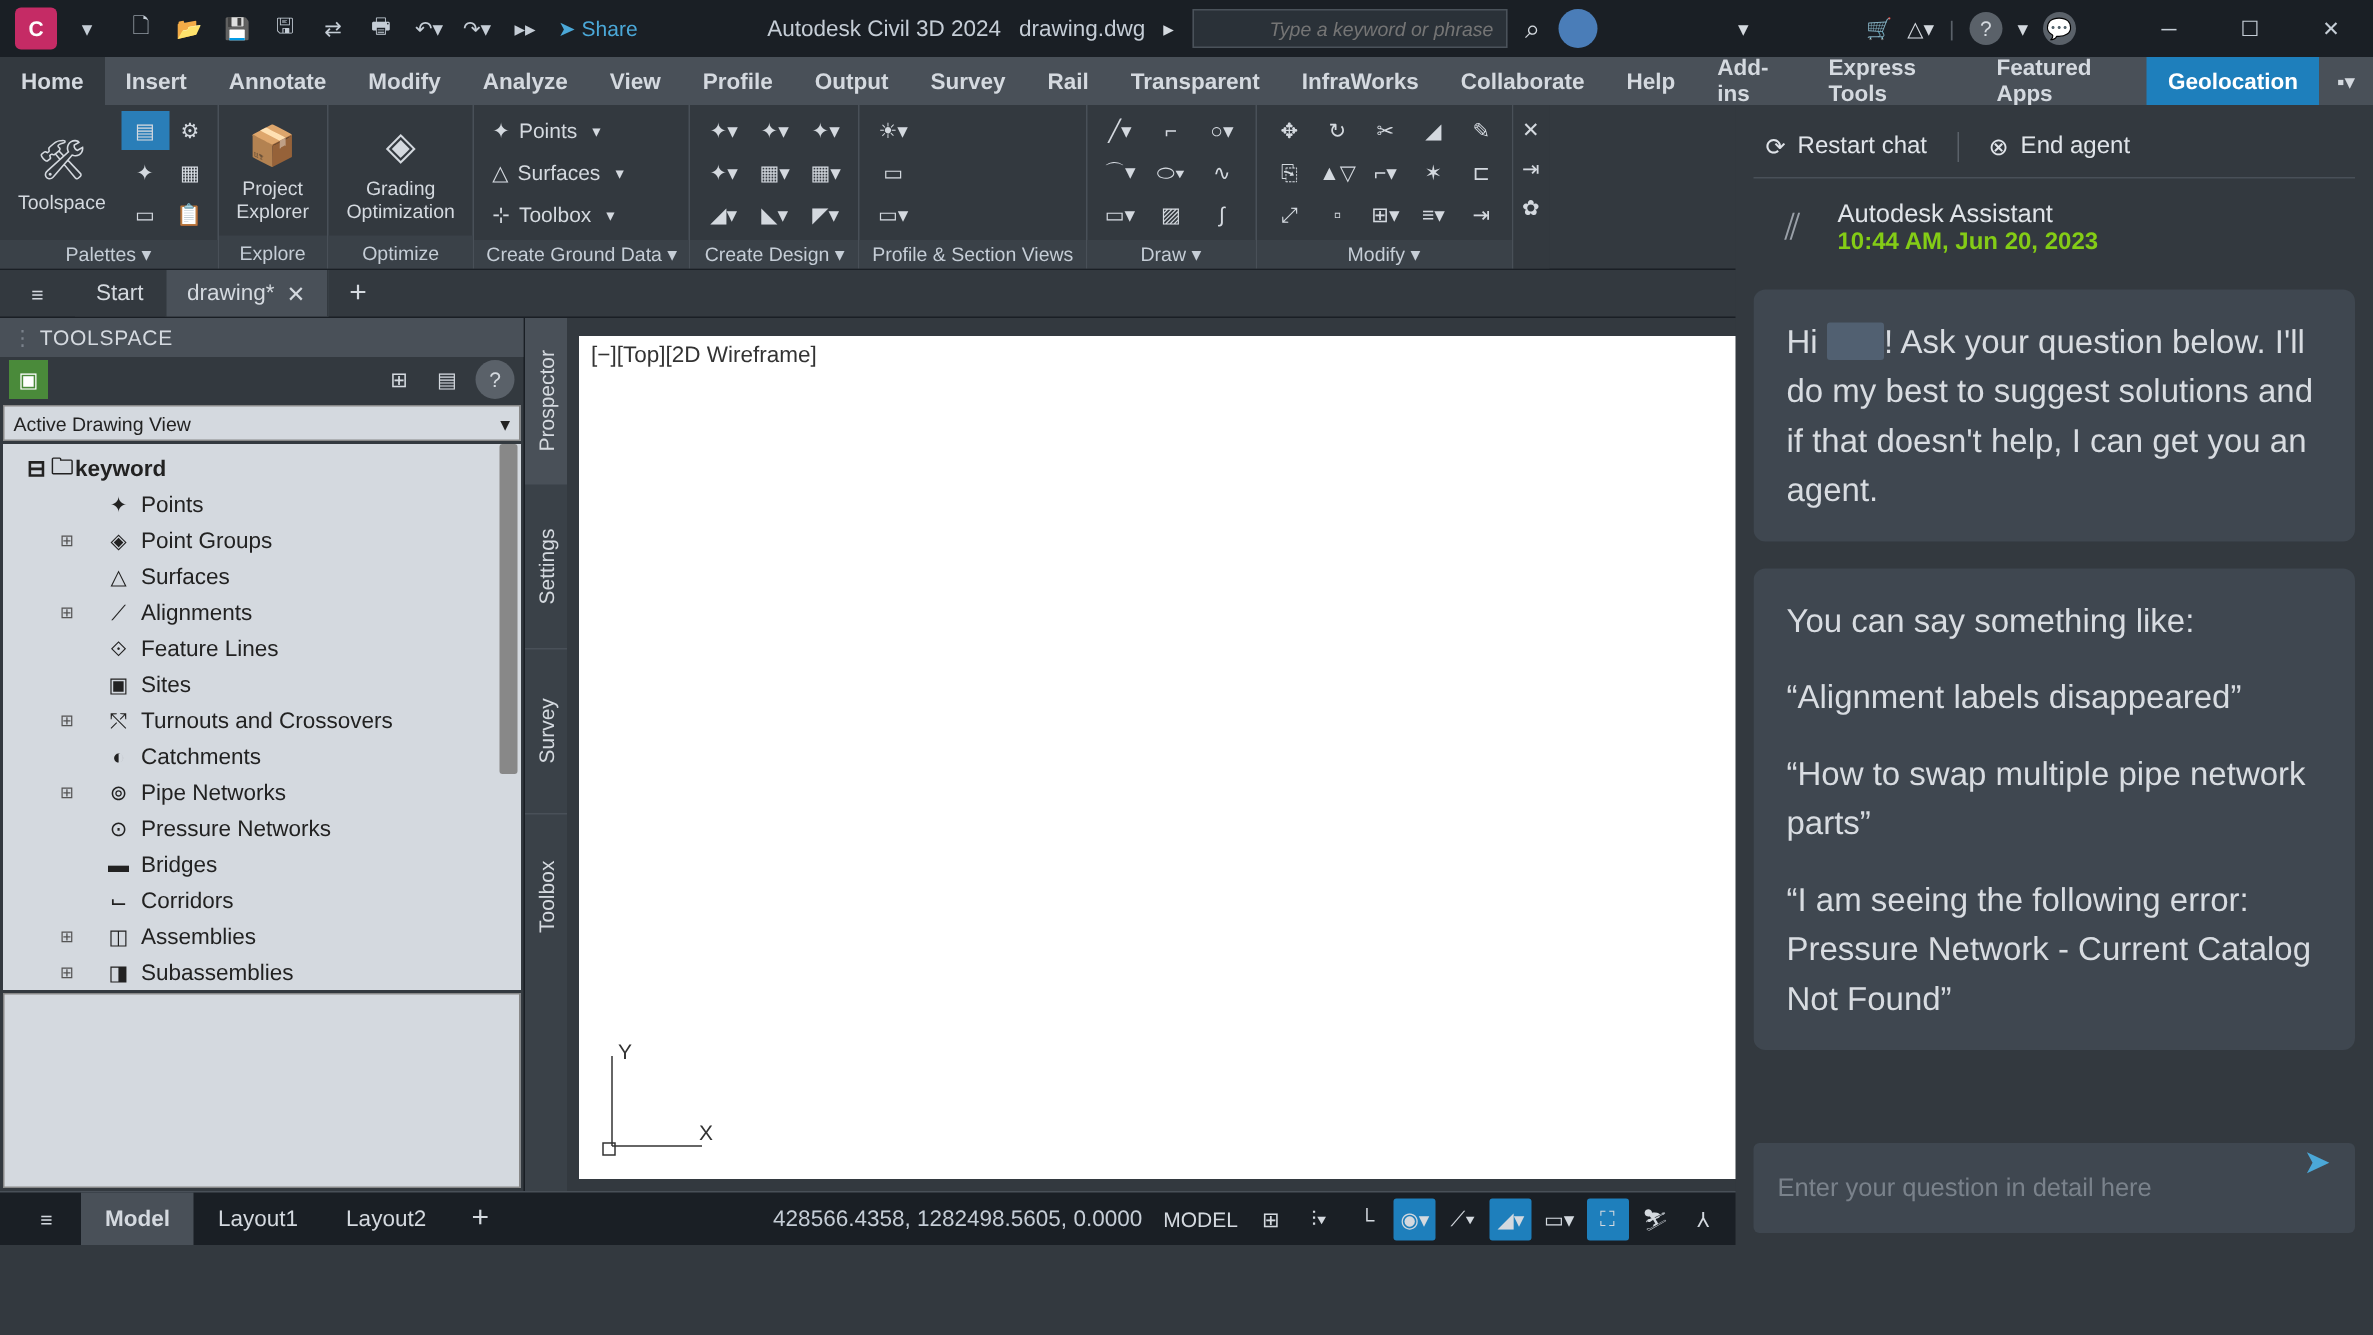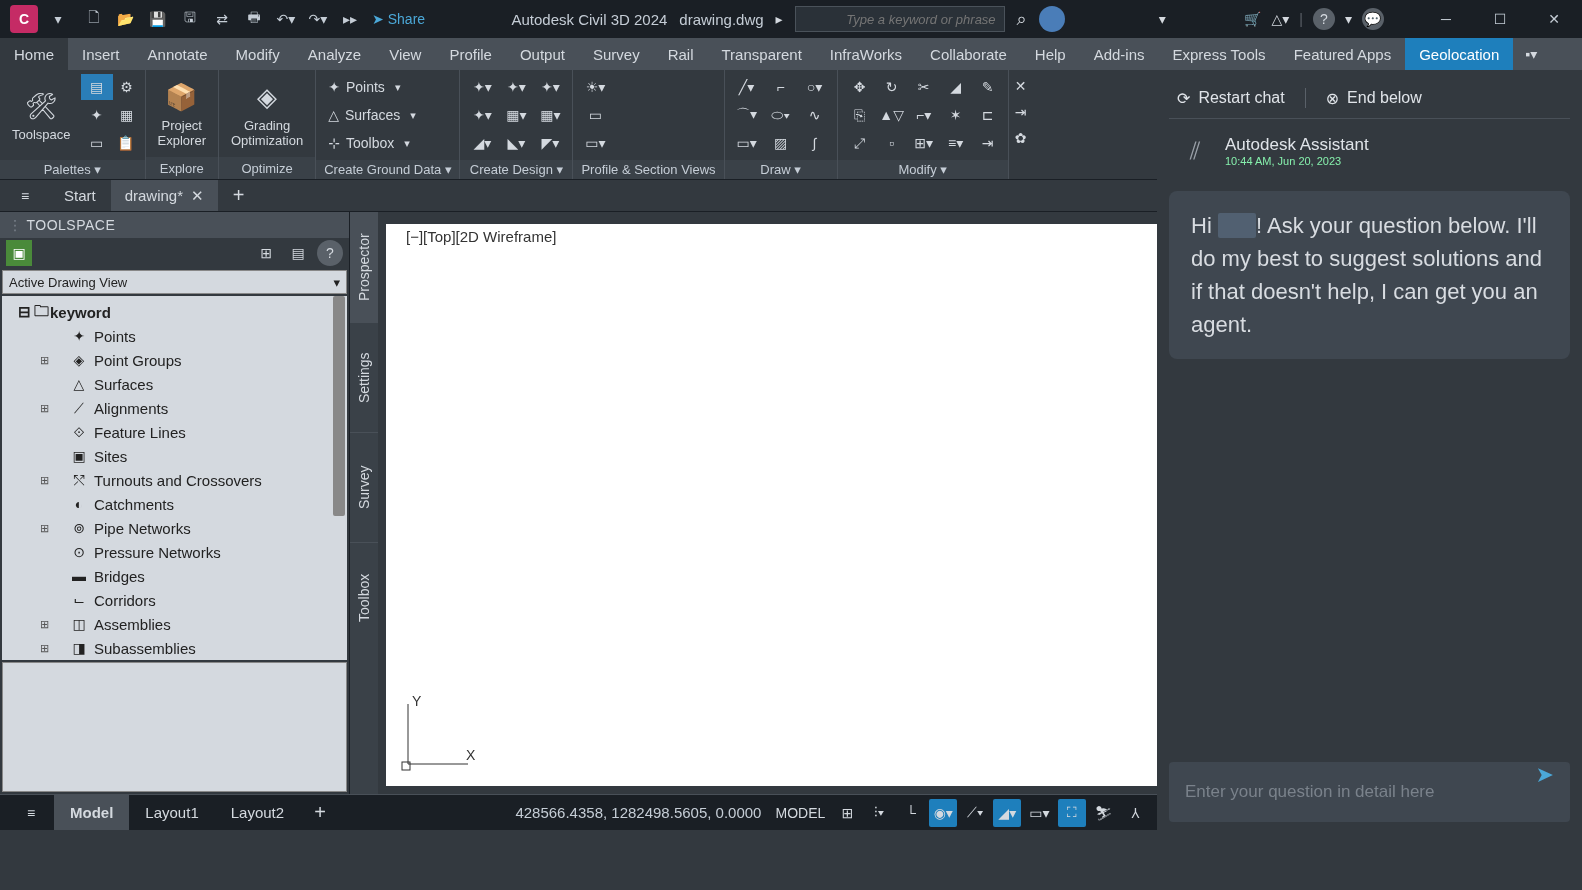--- a/index.html
+++ b/index.html
@@ -16,21 +16,21 @@
     .doc-name { color: #c5cdd6; font-size: 15px; }
     .search-box { width: 210px; height: 26px; background: #2a3138; border: 1px solid #4a525a; display: flex; align-items: center; padding: 0 8px; }
     .search-input { flex: 1; background: transparent; border: none; color: #c5cdd6; outline: none; font-style: italic; font-size: 13px; text-align: right; }
     .title-right { display: flex; align-items: center; gap: 10px; }
     .avatar { width: 26px; height: 26px; background: #4a7db8; border-radius: 50%; }
     .win-controls { display: flex; gap: 30px; margin-left: 40px; margin-right: 12px; }
     .win-btn { width: 24px; height: 24px; display: flex; align-items: center; justify-content: center; cursor: pointer; color: #c5cdd6; }
     
     
     .ribbon-tabs { height: 32px; background: #495058; display: flex; align-items: stretch; }
-    .ribbon-tab { padding: 0 14px; display: flex; align-items: center; cursor: pointer; font-size: 15px; color: #d4d9df; }
+    .ribbon-tab { padding: 0 14px; display: flex; align-items: center; cursor: pointer; font-size: 15px; color: #d4d9df; font-weight: bold; }
     .ribbon-tab.active { background: #33393f; }
     .ribbon-tab.highlight { background: #1e7fbc; color: white; }
     .ribbon-icon-tab { padding: 0 12px; display: flex; align-items: center; }
     
     
     .ribbon { height: 110px; background: #33393f; display: flex; border-bottom: 1px solid #1a1f25; }
     .ribbon-group { border-right: 1px solid #495058; display: flex; flex-direction: column; }
     .ribbon-group-content { flex: 1; display: flex; align-items: center; padding: 4px 6px; gap: 4px; }
     .ribbon-group-label { height: 22px; background: #3a4148; display: flex; align-items: center; justify-content: center; font-size: 13px; color: #c5cdd6; padding: 0 8px; }
     .big-btn { display: flex; flex-direction: column; align-items: center; justify-content: center; padding: 4px 6px; cursor: pointer; }
@@ -72,34 +72,34 @@
     .toolspace-bottom { height: 130px; background: #d4d9df; margin: 2px; border: 1px solid #888; }
     
     
     .side-tabs { width: 28px; display: flex; flex-direction: column; background: #3a4148; }
     .side-tab { height: 110px; writing-mode: vertical-rl; transform: rotate(180deg); display: flex; align-items: center; justify-content: center; font-size: 14px; cursor: pointer; border-bottom: 1px solid #495058; }
     .side-tab.active { background: #495058; }
     
     
     .canvas-area { flex: 1; position: relative; background: #33393f; }
     .canvas-viewport { position: absolute; left: 8px; top: 12px; right: 12px; bottom: 8px; background: white; }
-    .viewport-label { position: absolute; left: 20px; top: 4px; color: #333; font-size: 15px; }
+    .viewport-label { position: absolute; left: 8px; top: 4px; color: #333; font-size: 15px; }
     .ucs { position: absolute; left: 14px; bottom: 14px; width: 80px; height: 80px; }
     .assistant-tab { position: absolute; right: 0; top: 380px; width: 24px; writing-mode: vertical-rl; transform: rotate(180deg); background: #33393f; padding: 8px 2px; font-size: 12px; color: #c5cdd6; letter-spacing: 1px; }
     .assistant-circle { position: absolute; right: 2px; bottom: 4px; width: 20px; height: 20px; background: #555; border-radius: 50%; }
     
     
     .assistant-panel { width: 425px; background: #33393f; display: flex; flex-direction: column; padding: 8px 12px; }
     .assistant-header { display: flex; align-items: center; gap: 20px; padding: 10px 8px; border-bottom: 1px solid #495058; }
     .assist-h-btn { display: flex; align-items: center; gap: 8px; cursor: pointer; font-size: 16px; color: #e0e4e9; }
     .assist-divider { width: 1px; height: 20px; background: #5a6169; }
     .assistant-title-row { display: flex; align-items: center; gap: 12px; padding: 14px 8px; }
     .assistant-logo { width: 36px; height: 36px; display: flex; align-items: center; justify-content: center; font-size: 24px; color: #9aa0a8; }
     .assistant-name { font-size: 17px; font-weight: 500; color: #e0e4e9; }
-    .assistant-time { font-size: 11px; color: #86efac; }
+    .assistant-time { font-size: 16px; color: #84cc16; font-weight: bold; }
     .chat-msgs { flex: 1; overflow-y: auto; padding: 8px 0; }
     .chat-bubble { background: #3f4750; border-radius: 8px; padding: 18px 22px; margin-bottom: 18px; font-size: 22px; line-height: 1.5; color: #d8dce1; }
     .chat-input-row { height: 60px; background: #3f4750; border-radius: 4px; display: flex; padding: 0 16px; margin-top: 8px; }
     .chat-input { flex: 1; background: transparent; border: none; outline: none; font-size: 17px; color: #c5cdd6; }
     .chat-input::placeholder { color: #7a828b; }
     .send-btn { color: #4ba8d8; font-size: 22px; cursor: pointer; }
     
     
     .status-bar { height: 36px; background: #1a1f25; display: flex; align-items: center; padding: 0 8px; border-top: 1px solid #495058; }
     .status-menu { width: 46px; display: flex; align-items: center; justify-content: center; cursor: pointer; }
@@ -314,33 +314,39 @@
   </div>
   <div class="assistant-panel" style="height:760px;position:absolute;right:0;top:70px;z-index:10">
     <div class="assistant-header">
       <div class="assist-h-btn">
         <span>⟳</span>
         <span>Restart chat</span>
       </div>
       <div class="assist-divider"></div>
       <div class="assist-h-btn">
         <span>⊗</span>
-        <span>End below</span>
+        <span>End agent</span>
       </div>
     </div>
     <div class="assistant-title-row">
       <div class="assistant-logo">⫽</div>
       <div>
         <div class="assistant-name">Autodesk Assistant</div>
         <div class="assistant-time">10:44 AM, Jun 20, 2023</div>
       </div>
     </div>
     <div class="chat-msgs">
       <div class="chat-bubble">
         <span>Hi </span><span style="background:#516071;padding:0 16px;border-radius:2px">&nbsp;</span><span>! Ask your question below. I'll do my best to suggest solutions and if that doesn't help, I can get you an agent.</span>
+      </div>
+      <div class="chat-bubble">
+        <div style="margin-bottom:18px">You can say something like:</div>
+        <div style="margin-bottom:18px">“Alignment labels disappeared”</div>
+        <div style="margin-bottom:18px">“How to swap multiple pipe network parts”</div>
+        <div>“I am seeing the following error: Pressure Network - Current Catalog Not Found”</div>
       </div>
     </div>
     <div class="chat-input-row">
       <input class="chat-input" placeholder="Enter your question in detail here" style="">
       <div class="send-btn">➤</div>
     </div>
   </div>
 </div>
 
 <div class="doc-tabs">

